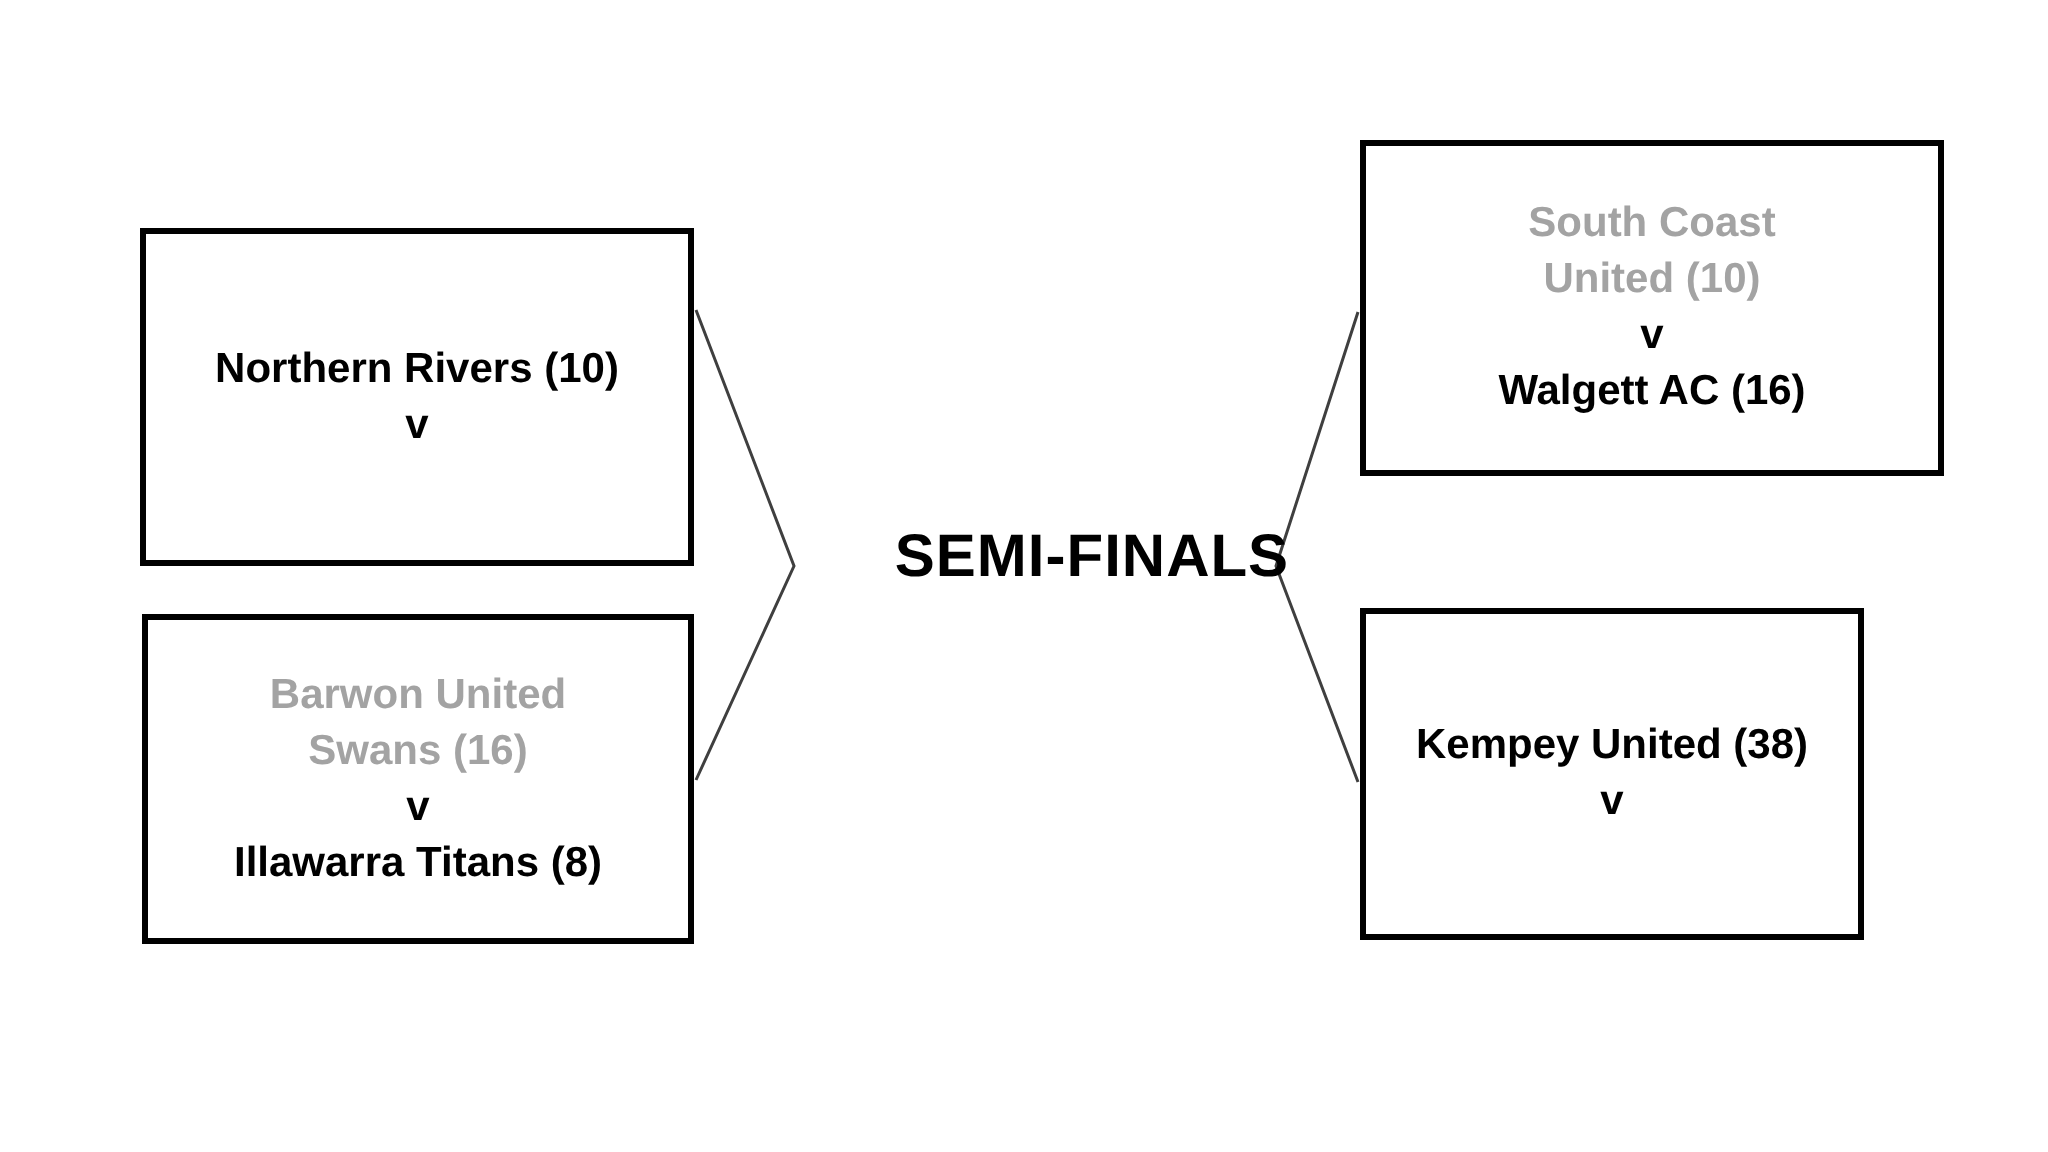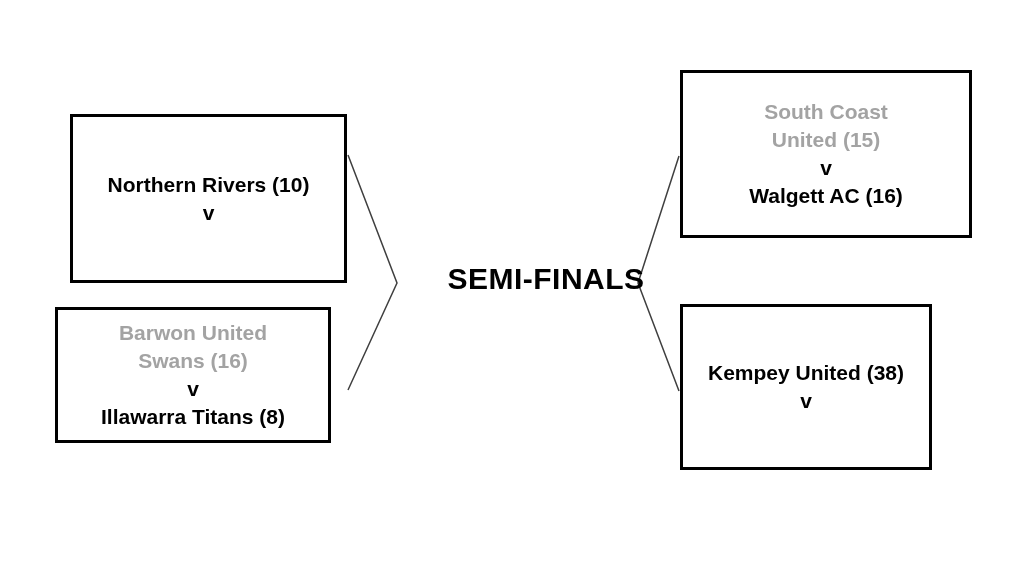--- a/index.html
+++ b/index.html
@@ -42,21 +42,21 @@
     font-size: 21px;
     font-weight: bold;
     line-height: 28px;
     color: var(--text, #000000);
     white-space: nowrap;
   }
   .match-box .row.muted {
     color: var(--muted, #a3a3a3);
   }
   #box-top-left     { left: 70px;  top: 70px;  width: 277px; height: 169px; margin-top: 44px; }
-  #box-bottom-left  { left: 55px;  top: 307px; width: 276px; height: 136px; }
+  #box-bottom-left  { left: 71px;  top: 307px; width: 276px; height: 165px; }
   #box-top-right    { left: 680px; top: 70px;  width: 292px; height: 168px; }
   #box-bottom-right { left: 680px; top: 304px; width: 252px; height: 166px; }
   .bracket-title {
     position: absolute;
     left: 396px;
     top: 262px;
     width: 240px;
     text-align: center;
     font-size: 30px;
     font-weight: bold;
@@ -83,21 +83,21 @@
 
   <div id="box-bottom-left" class="match-box">
     <div class="row muted">Barwon United</div>
     <div class="row muted">Swans (16)</div>
     <div class="row">v</div>
     <div class="row">Illawarra Titans (8)</div>
   </div>
 
   <div id="box-top-right" class="match-box">
     <div class="row muted">South Coast</div>
-    <div class="row muted">United (15)</div>
+    <div class="row muted">United (10)</div>
     <div class="row">v</div>
     <div class="row">Walgett AC (16)</div>
   </div>
 
   <div id="box-bottom-right" class="match-box">
     <div class="row">Kempey United (38)</div>
     <div class="row">v</div>
   </div>
 
   <div class="bracket-title">SEMI-FINALS</div>

